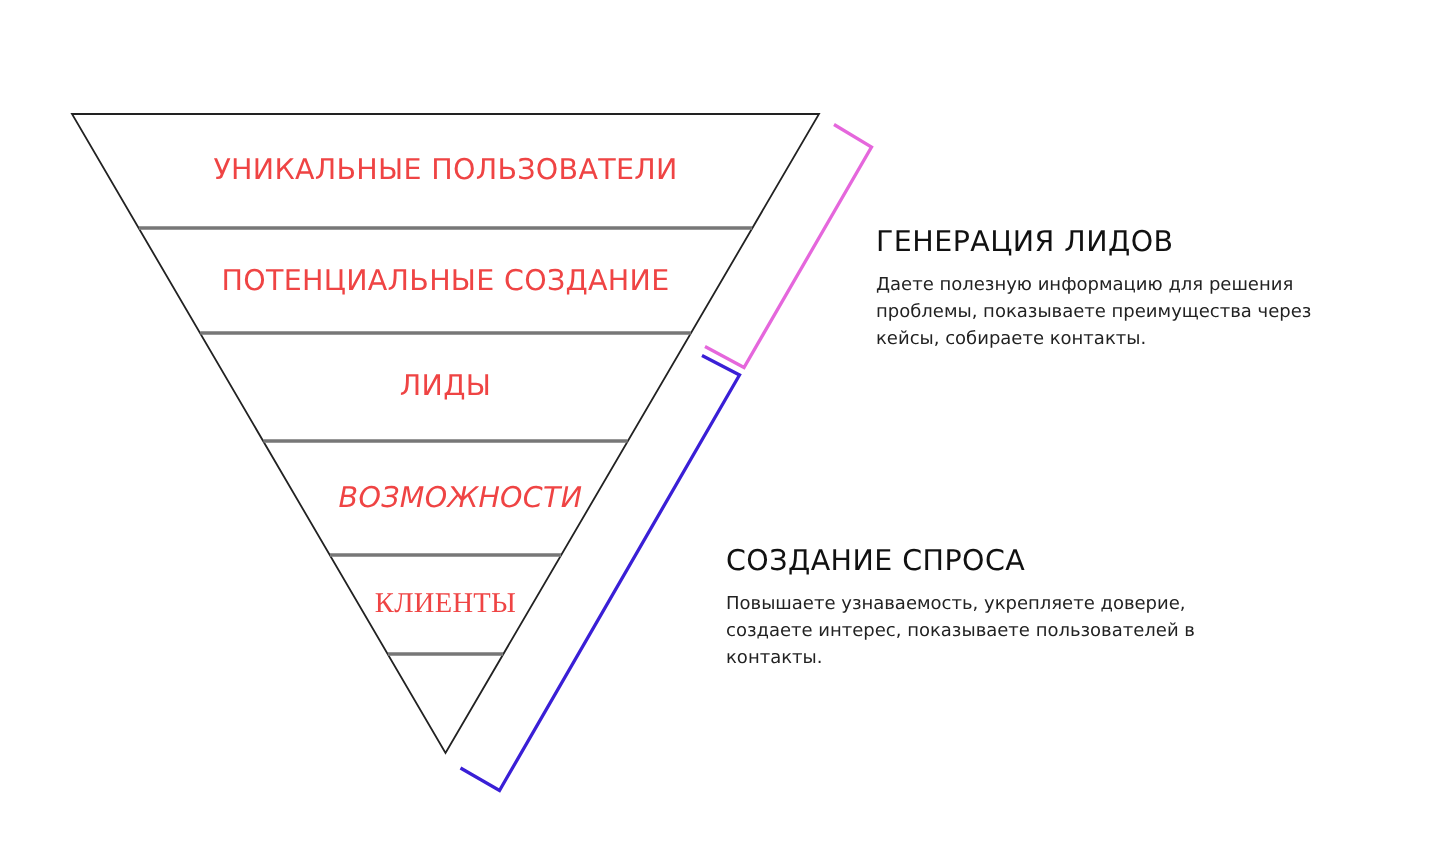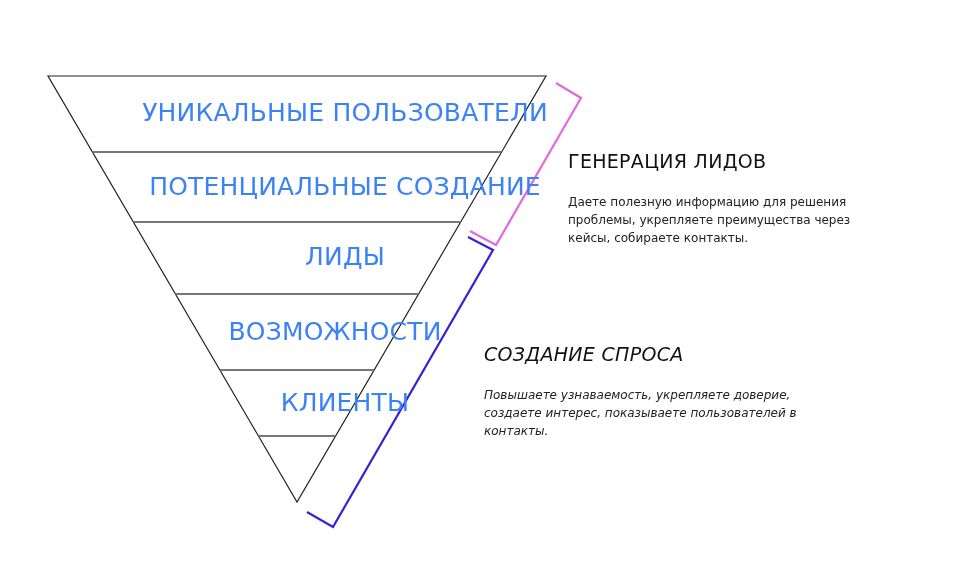--- a/index.html
+++ b/index.html
@@ -18,42 +18,41 @@
     #diagram {
       position: absolute;
       left: 0;
       top: 0;
       width: 960px;
       height: 569px;
     }
     .stage-label {
       position: absolute;
       font-family: "DejaVu Sans", "Liberation Sans", sans-serif;
-      font-size: 25px;
+      font-size: 19px;
       line-height: 22px;
-      color: #3b82f6;
+      color: #ef4444;
       white-space: nowrap;
       text-align: center;
       transform: translateX(-50%);
       letter-spacing: 0.2px;
-      margin-left: 48px;
     }
     .section {
       position: absolute;
     }
     .section-title {
       font-family: "DejaVu Sans", "Liberation Sans", sans-serif;
       font-size: 19px;
       line-height: 22px;
       color: #111111;
       white-space: nowrap;
       letter-spacing: 0.3px;
     }
     .section-body {
-      margin-top: 21px;
+      margin-top: 8px;
       font-family: "DejaVu Sans", "Liberation Sans", sans-serif;
       font-size: 12px;
       line-height: 18px;
       color: #222222;
     }
     .section-body div {
       white-space: nowrap;
     }
   </style>
 </head>
@@ -72,32 +71,32 @@
   </g>
 
   <polyline points="556,83 581,98 496,245 470,231" fill="none" stroke="#e567dc" stroke-width="2.2" stroke-linejoin="miter"></polyline>
 
   <polyline points="468,237 493,250 333,527 307,512" fill="none" stroke="#3a1fd6" stroke-width="2.2" stroke-linejoin="miter"></polyline>
 </svg>
 
 <div class="stage-label" style="left:297px; top:102px;">УНИКАЛЬНЫЕ ПОЛЬЗОВАТЕЛИ</div>
 <div class="stage-label" style="left:297px; top:176px;">ПОТЕНЦИАЛЬНЫЕ СОЗДАНИЕ</div>
 <div class="stage-label" style="left:297px; top:246px;text-align:center;">ЛИДЫ</div>
-<div class="stage-label" style="left:287px; top:321px;">ВОЗМОЖНОСТИ</div>
-<div class="stage-label" style="left:297px; top:392px;">КЛИЕНТЫ</div>
+<div class="stage-label" style="left:307px; top:321px;font-style:italic;">ВОЗМОЖНОСТИ</div>
+<div class="stage-label" style="left:297px; top:392px;font-family:Liberation Serif, serif;">КЛИЕНТЫ</div>
 
-<div class="section" style="left:568px; top:150px;">
+<div class="section" style="left:584px; top:150px;">
   <div class="section-title">ГЕНЕРАЦИЯ ЛИДОВ</div>
   <div class="section-body">
     <div>Даете полезную информацию для решения</div>
-    <div>проблемы, укрепляете преимущества через</div>
+    <div>проблемы, показываете преимущества через</div>
     <div>кейсы, собираете контакты.</div>
   </div>
 </div>
 
-<div class="section" style="left:484px; top:343px;font-style:italic;">
+<div class="section" style="left:484px; top:363px;">
   <div class="section-title">СОЗДАНИЕ СПРОСА</div>
   <div class="section-body">
     <div>Повышаете узнаваемость, укрепляете доверие,</div>
     <div>создаете интерес, показываете пользователей в</div>
     <div>контакты.</div>
   </div>
 </div>
 
 </body></html>

